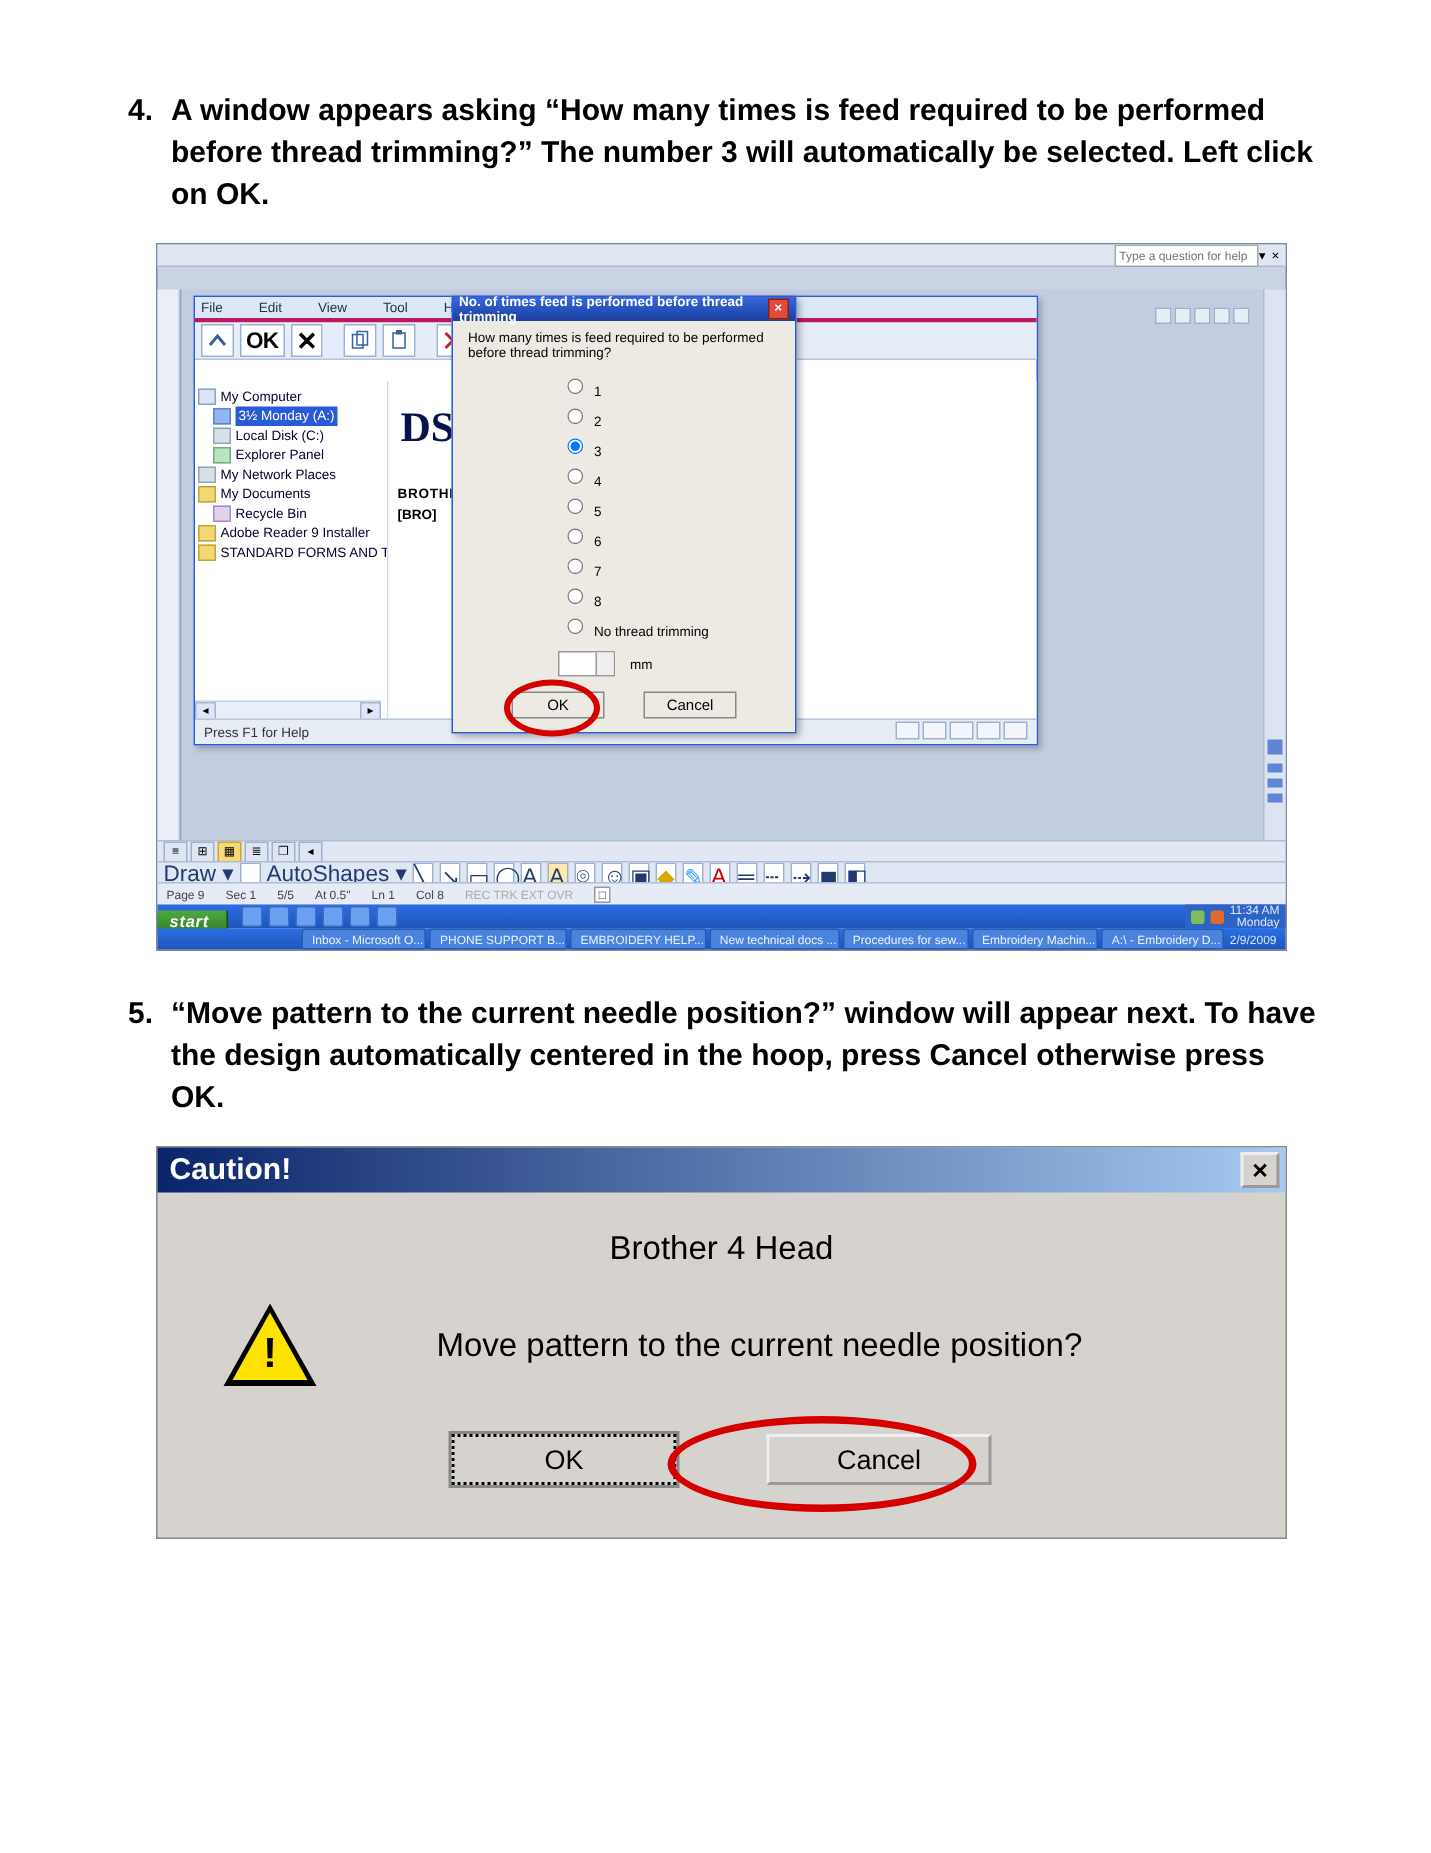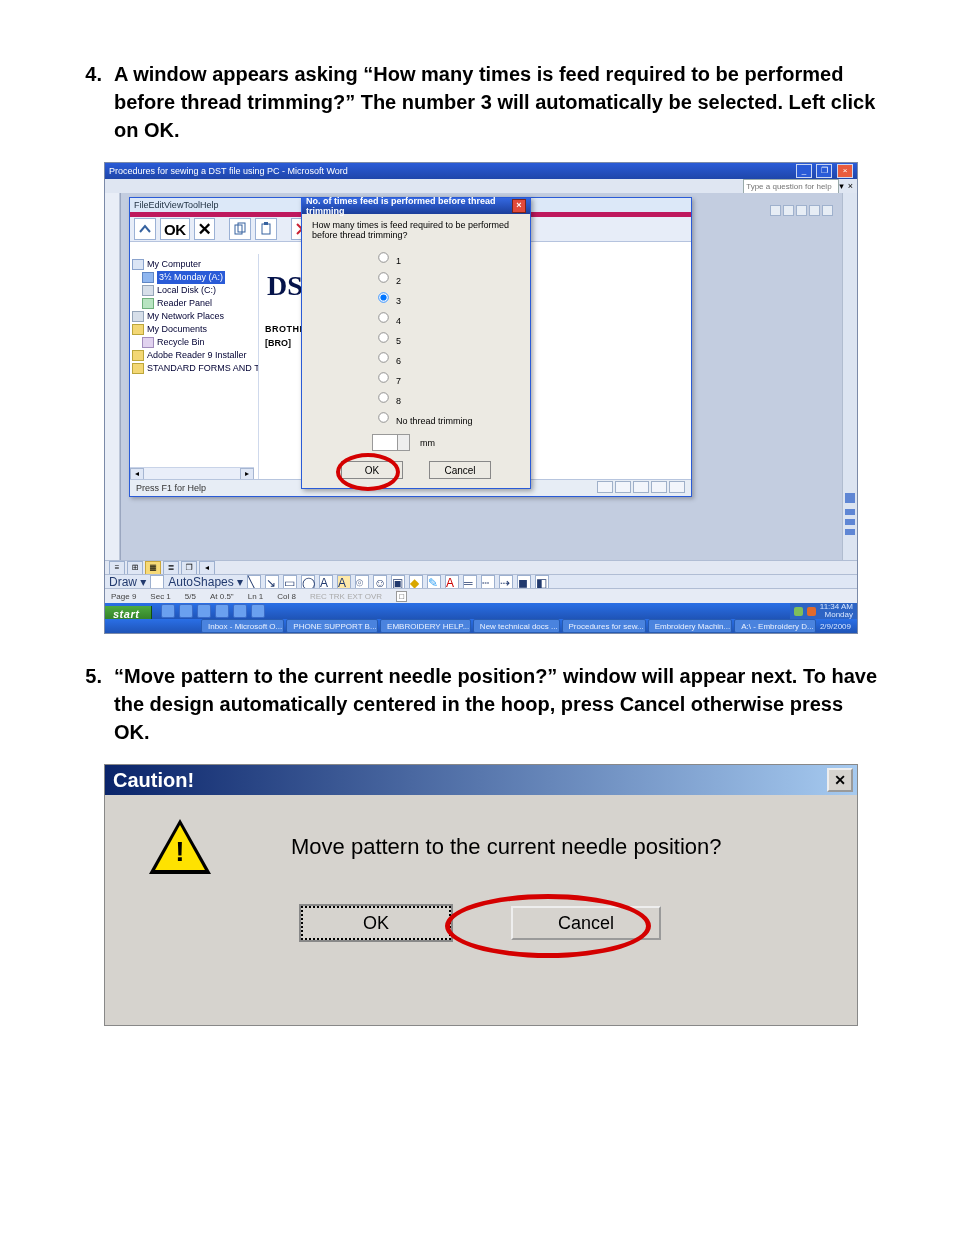--- a/index.html
+++ b/index.html
@@ -84,22 +84,22 @@
     color:#fff; display:flex; align-items:center; justify-content:space-between;
     padding:0 6px; font-size:11px; font-weight:bold;
   }
   .ex-title .wt-buttons span {
     display:inline-block; width:14px; height:12px; text-align:center;
     background:#cfe0ff; color:#15306e; border:1px solid #7da1e6;
     margin-left:2px; line-height:12px; font-size:9px;
   }
   .ex-menu {
     height:14px; padding:0 4px; background:#dce8f8;
-    border-bottom:5px solid #be185d; font-size:9px;
-    color:#234; display:flex; gap:0; align-items:center;
+    border-bottom:3px solid #be185d; font-size:9px;
+    color:#234; display:flex; gap:24px; align-items:center;
   }
   .ex-tb {
     height:24px; background:#e7edf8; border-bottom:1px solid #b5c3de;
     display:flex; align-items:center; gap:4px; padding:0 4px;
   }
   .ex-tb .sq {
     width:20px; height:20px; background:#fff; border:1px solid #9bb1d5;
     display:flex; align-items:center; justify-content:center;
   }
   .ex-tb .sq svg { width:14px; height:14px; }
@@ -201,21 +201,21 @@
     background:#e2e8f3; border-top:1px solid #b0bdd4;
     padding-left:4px; display:flex; align-items:center; gap:2px;
   }
   .mode-row .mb {
     width:14px; height:12px; border:1px solid #9db0cf; background:#dee6f4;
     text-align:center; line-height:11px; font-size:8px;
   }
   .draw-row {
     position:absolute; left:0; right:0; bottom:44px; height:14px;
     background:#dfe7f5; border-top:1px solid #b0bdd4;
-    padding:0 4px; font-size:12px; color:#223a6e; display:flex; gap:4px; align-items:center;
+    padding:0 4px; font-size:15px; color:#223a6e; display:flex; gap:4px; align-items:center;
   }
   .draw-row .ico {
     width:12px; height:12px; border:1px solid #9db0cf; background:#fff;
     display:inline-block;
   }
   .stat-row {
     position:absolute; left:0; right:0; bottom:30px; height:14px;
     background:#e6ebf5; border-top:1px solid #b0bdd4;
     font-size:8px; color:#444; padding:0 6px;
     display:flex; gap:14px; align-items:center;
@@ -330,28 +330,20 @@
 
 <div class="page">
 
   <div class="step">
     <div class="num">4.</div>
     <div class="txt">A window appears asking “How many times is feed required to be performed before thread trimming?” The number 3 will automatically be selected. Left click on OK.</div>
   </div>
 
   <div class="shot1">
 
-    <div class="word-title">
-      <span>Procedures for sewing a DST file using PC - Microsoft Word</span>
-      <span class="wt-buttons">
-        <span>_</span>
-        <span>❐</span>
-        <span style="background:#e95c3e">×</span>
-      </span>
-    </div>
     <div class="help-row">
       <input type="text" placeholder="Type a question for help" style="">
       <span>▾</span>
       <span class="x">×</span>
     </div>
 
     <div class="word-body">
       <div class="ruler-v"></div>
       <div class="doc-area">
         <div class="doc-vscroll">
@@ -415,21 +407,21 @@
                 <svg viewBox="0 0 14 14">
                   <path d="M2 3 H12 M2 7 H12 M2 11 H12" stroke="#36629f" stroke-width="2"></path>
                 </svg>
               </div>
           </div>
           <div class="ex-body">
             <div class="ex-tree">
               <div class="node"><span class="ico comp"></span><span>My Computer</span></div>
               <div class="node i1"><span class="ico fp"></span><span class="sel">3½ Monday (A:)</span></div>
               <div class="node i1"><span class="ico drv"></span><span>Local Disk (C:)</span></div>
-              <div class="node i1"><span class="ico cp"></span><span>Reader Panel</span></div>
+              <div class="node i1"><span class="ico cp"></span><span>Explorer Panel</span></div>
               <div class="node"><span class="ico np"></span><span>My Network Places</span></div>
               <div class="node"><span class="ico"></span><span>My Documents</span></div>
               <div class="node i1"><span class="ico rb"></span><span>Recycle Bin</span></div>
               <div class="node"><span class="ico"></span><span>Adobe Reader 9 Installer</span></div>
               <div class="node"><span class="ico"></span><span>STANDARD FORMS AND TEMPLAT</span></div>
             </div>
             <div class="ex-pv">
               <div class="ds">DS</div>
               <div class="lbl1">BROTHER</div>
               <div class="lbl2">[BRO]</div>
@@ -559,20 +551,21 @@
     <div class="num">5.</div>
     <div class="txt">“Move pattern to the current needle position?” window will appear next. To have the design automatically centered in the hoop, press Cancel otherwise press OK.</div>
   </div>
 
   <div class="shot2">
     <div class="cap-title">
       <span>Caution!</span>
       <span class="xbtn">✕</span>
     </div>
     <div class="cap-body">
+      <div class="cap-h">Brother 4 Head</div>
       <div class="cap-msg-row">
         <div class="warn-ico">
           <div class="warn-tri"></div>
           <div class="warn-tri-in"></div>
           <div class="warn-ex">!</div>
         </div>
         <div class="cap-q">Move pattern to the current needle position?</div>
       </div>
       <div class="cap-btns" style="position:relative">
         <div class="cancel-circle" style="left:340px; top:-12px;"></div>

